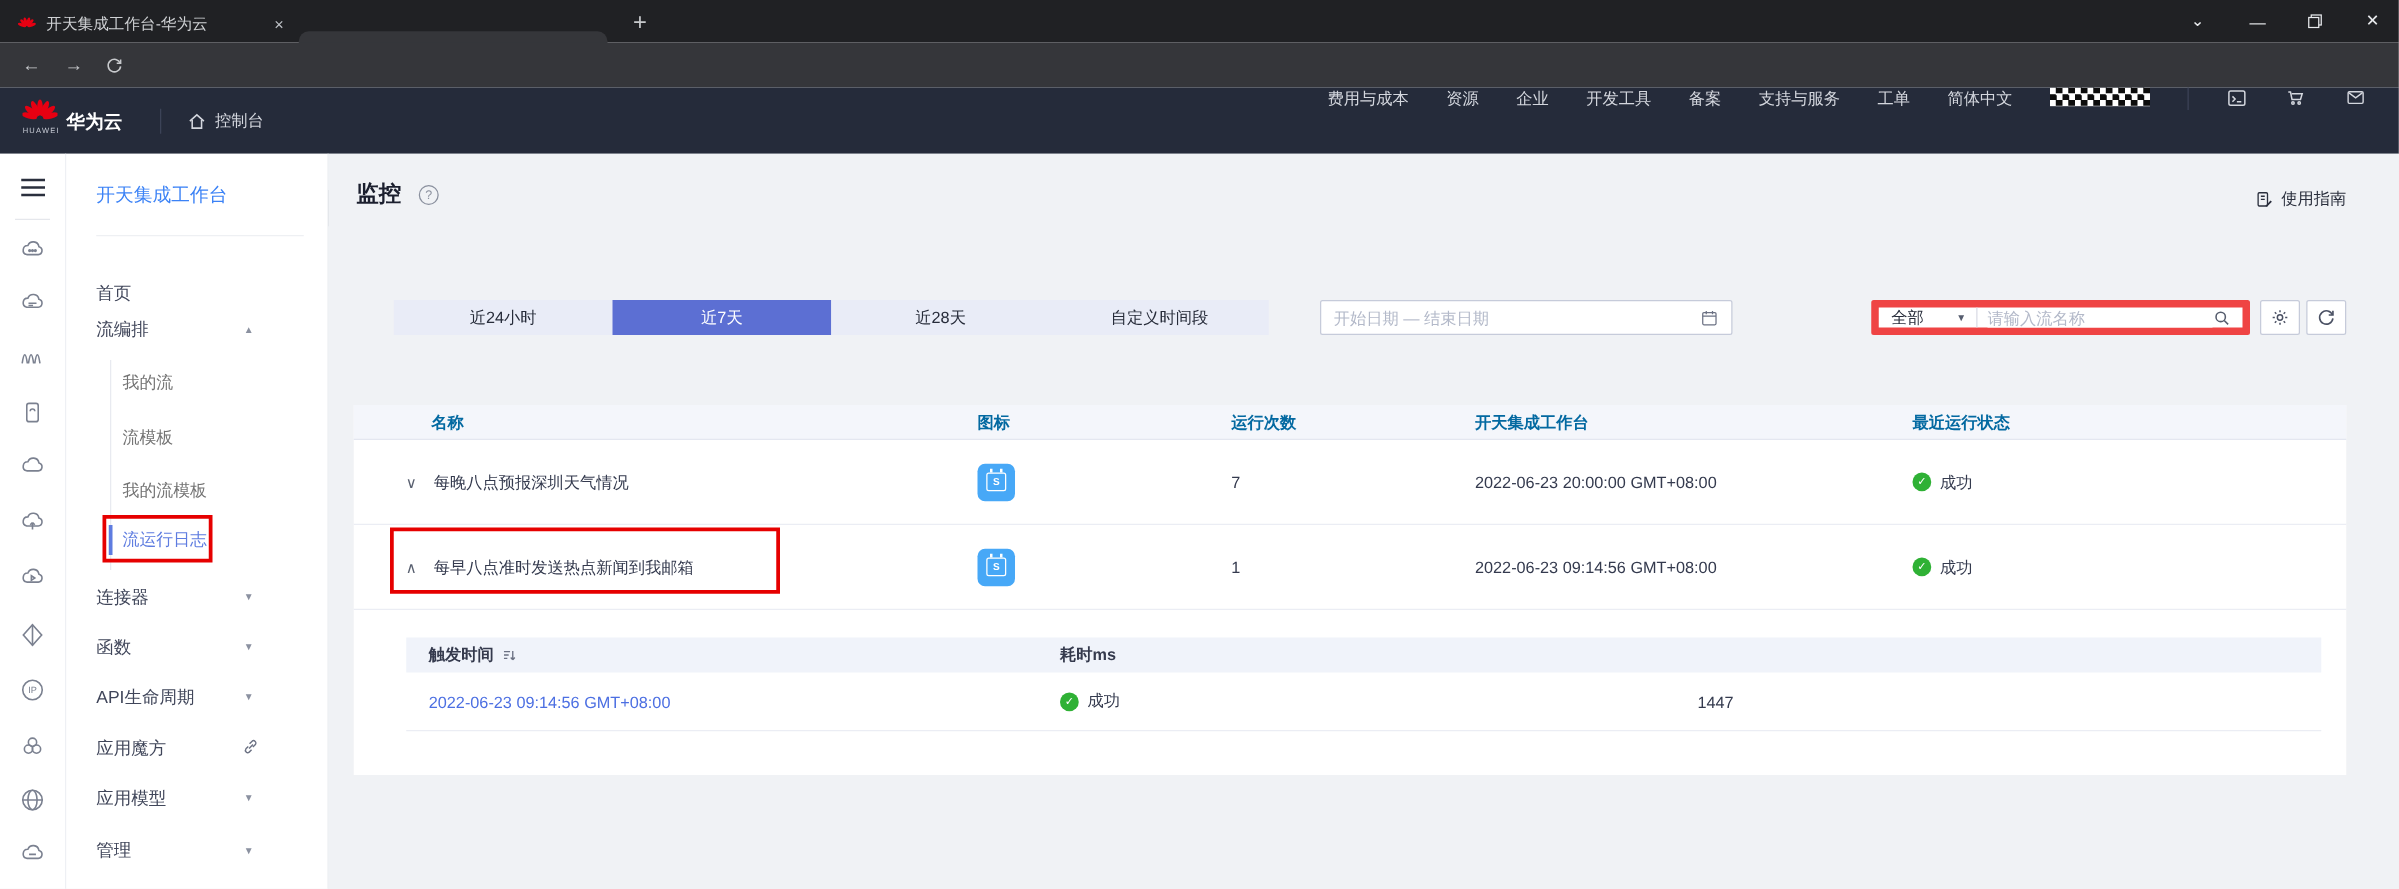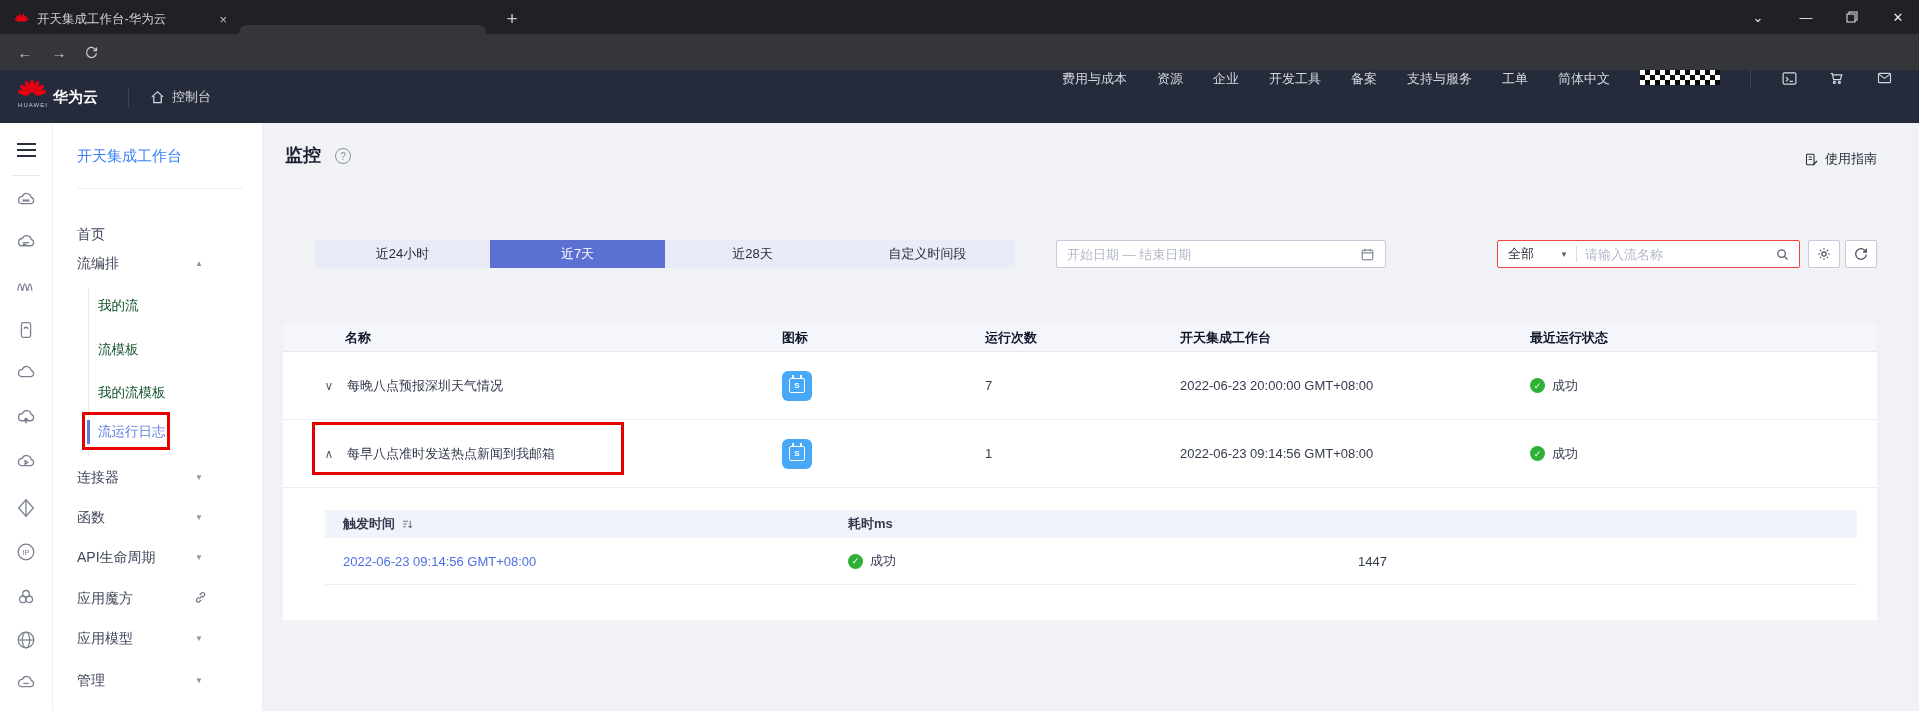--- a/index.html
+++ b/index.html
@@ -43,48 +43,48 @@
   
   .rail { position:absolute; top:123px; left:0; width:53px; height:588px; background:#fff; border-right:1px solid #eef0f4; }
   .rail .icon { position:absolute; left:15px; width:22px; height:22px; color:#7b8190; }
   .burger { position:absolute; left:17px; top:20px; width:19px; cursor:pointer; }
   .burger div { height:2px; background:#2a2f3d; margin-bottom:4px; }
   .raildiv { position:absolute; left:12px; top:52px; width:28px; height:1px; background:#e5e7ec; }
   .panel { position:absolute; top:123px; left:53px; width:210px; height:588px; background:#fff; border-right:1px solid #e9ebf0; }
   .ptitle { position:absolute; left:24px; top:24px; font-size:15px; color:#3b82f6; }
   .pdiv { position:absolute; left:24px; top:65px; width:166px; height:1px; background:#eef0f3; }
   .mitem { position:absolute; left:24px; height:24px; line-height:24px; font-size:14px; color:#40465a; cursor:pointer; white-space:nowrap; }
-  .sitem { position:absolute; left:45px; height:24px; line-height:24px; font-size:13.5px; color:#14532d; cursor:pointer; white-space:nowrap; }
+  .sitem { position:absolute; left:45px; height:24px; line-height:24px; font-size:13.5px; color:#737373; cursor:pointer; white-space:nowrap; }
   .gcaret { position:absolute; left:142px; font-size:8px; color:#8b91a0; cursor:pointer; }
   .subline { position:absolute; left:35px; top:165px; width:1px; height:168px; background:#e8eaf0; }
   .activebar { position:absolute; left:34px; top:297px; width:3px; height:24px; background:#5e7ce0; }
   .active-sub { color:#5e7ce0 !important; }
 
   
   .main { position:absolute; top:123px; left:263px; width:1656px; height:588px; background:#f0f2f5; }
   .pagetitle { position:absolute; left:22px; top:20px; font-size:18px; font-weight:bold; color:#1b1f2e; }
   .helpc { position:absolute; left:72px; top:25px; width:16px; height:16px; border:1px solid #8a909e; border-radius:50%; color:#8a909e; font-size:10px; display:flex; align-items:center; justify-content:center; cursor:pointer; }
   .guide { position:absolute; right:42px; top:27px; display:flex; align-items:center; gap:6px; font-size:13px; color:#2a2f3d; cursor:pointer; }
 
   .timetabs { position:absolute; left:52px; top:117px; display:flex; cursor:pointer; }
   .ttab { width:175px; height:28px; line-height:28px; text-align:center; font-size:13px; background:#e9ecf7; color:#272c3a; }
   .ttab.sel { background:#5c6fd3; color:#fff; }
   .daterange { position:absolute; left:793px; top:117px; width:330px; height:28px; background:#fff; border:1px solid #c6cbda; border-radius:2px; display:flex; align-items:center; padding:0 10px; }
   .daterange input { flex:1; border:0; outline:0; font-size:13px; font-family:inherit; color:#333; }
   .daterange input::placeholder { color:#b3b9c9; }
-  .combo { position:absolute; left:1234px; top:117px; width:303px; height:28px; background:#fff; border:1px solid #ef4444; border-radius:2px; display:flex; align-items:center;justify-content:space-between; }
+  .combo { position:absolute; left:1234px; top:117px; width:303px; height:28px; background:#fff; border:6px solid #ef4444; border-radius:2px; display:flex; align-items:center;justify-content:space-between; }
   .combo .sel { width:62px; padding-left:10px; font-size:13px; color:#272c3a; cursor:pointer; }
   .combo .caret { font-size:8px; color:#565d6e; cursor:pointer; }
   .combo .div { width:1px; height:16px; background:#dadce5; margin:0 8px; }
   .combo input { flex:1; border:0; outline:0; font-size:13px; font-family:inherit; color:#333; }
   .combo input::placeholder { color:#b3b9c9; }
   .sqbtn { position:absolute; top:117px; width:32px; height:28px; background:#fff; border:1px solid #c6cbda; border-radius:2px; display:flex; align-items:center; justify-content:center; color:#4b5164; cursor:pointer; }
 
   .tablebox { position:absolute; left:20px; top:201px; width:1594px; height:296px; background:#fff; }
-  .thead { height:28px; background:#f4f6fb; border-bottom:1px solid #e4e7f0; display:grid; grid-template-columns:487px 200px 200px 350px 1fr; align-items:center; font-size:13px; font-weight:bold; color:#0f172a; }
+  .thead { height:28px; background:#f4f6fb; border-bottom:1px solid #e4e7f0; display:grid; grid-template-columns:487px 200px 200px 350px 1fr; align-items:center; font-size:13px; font-weight:bold; color:#0369a1; }
   .thead .c1 { padding-left:62px; } .c2p { padding-left:12px; } .c3p { padding-left:15px; } .c4p { padding-left:10px; } .c5p { padding-left:10px; }
   .trow { height:68px; display:grid; grid-template-columns:487px 200px 200px 350px 1fr; align-items:center; border-bottom:1px solid #ebedf4; font-size:13px; color:#343a4e; }
   .namecell { display:flex; align-items:center; padding-left:38px; gap:10px; }
   .chev { width:16px; color:#596070; font-size:12px; cursor:pointer; text-align:center; }
   .flowicon { width:30px; height:30px; border-radius:6px; background:#47a8f7; display:flex; align-items:center; justify-content:center; }
   .cal { width:16px; height:15px; border:1.5px solid #fff; border-radius:2px; position:relative; display:flex; align-items:center; justify-content:center; color:#fff; font-size:8px; font-weight:bold; }
   .cal:before { content:""; position:absolute; top:-4px; left:2px; width:2px; height:3px; background:#fff; }
   .cal:after { content:""; position:absolute; top:-4px; right:2px; width:2px; height:3px; background:#fff; }
   .statuscell { display:flex; align-items:center; gap:7px; }
   .okdot { width:15px; height:15px; border-radius:50%; background:#2fb135; color:#fff; font-size:9px; display:flex; align-items:center; justify-content:center; }

